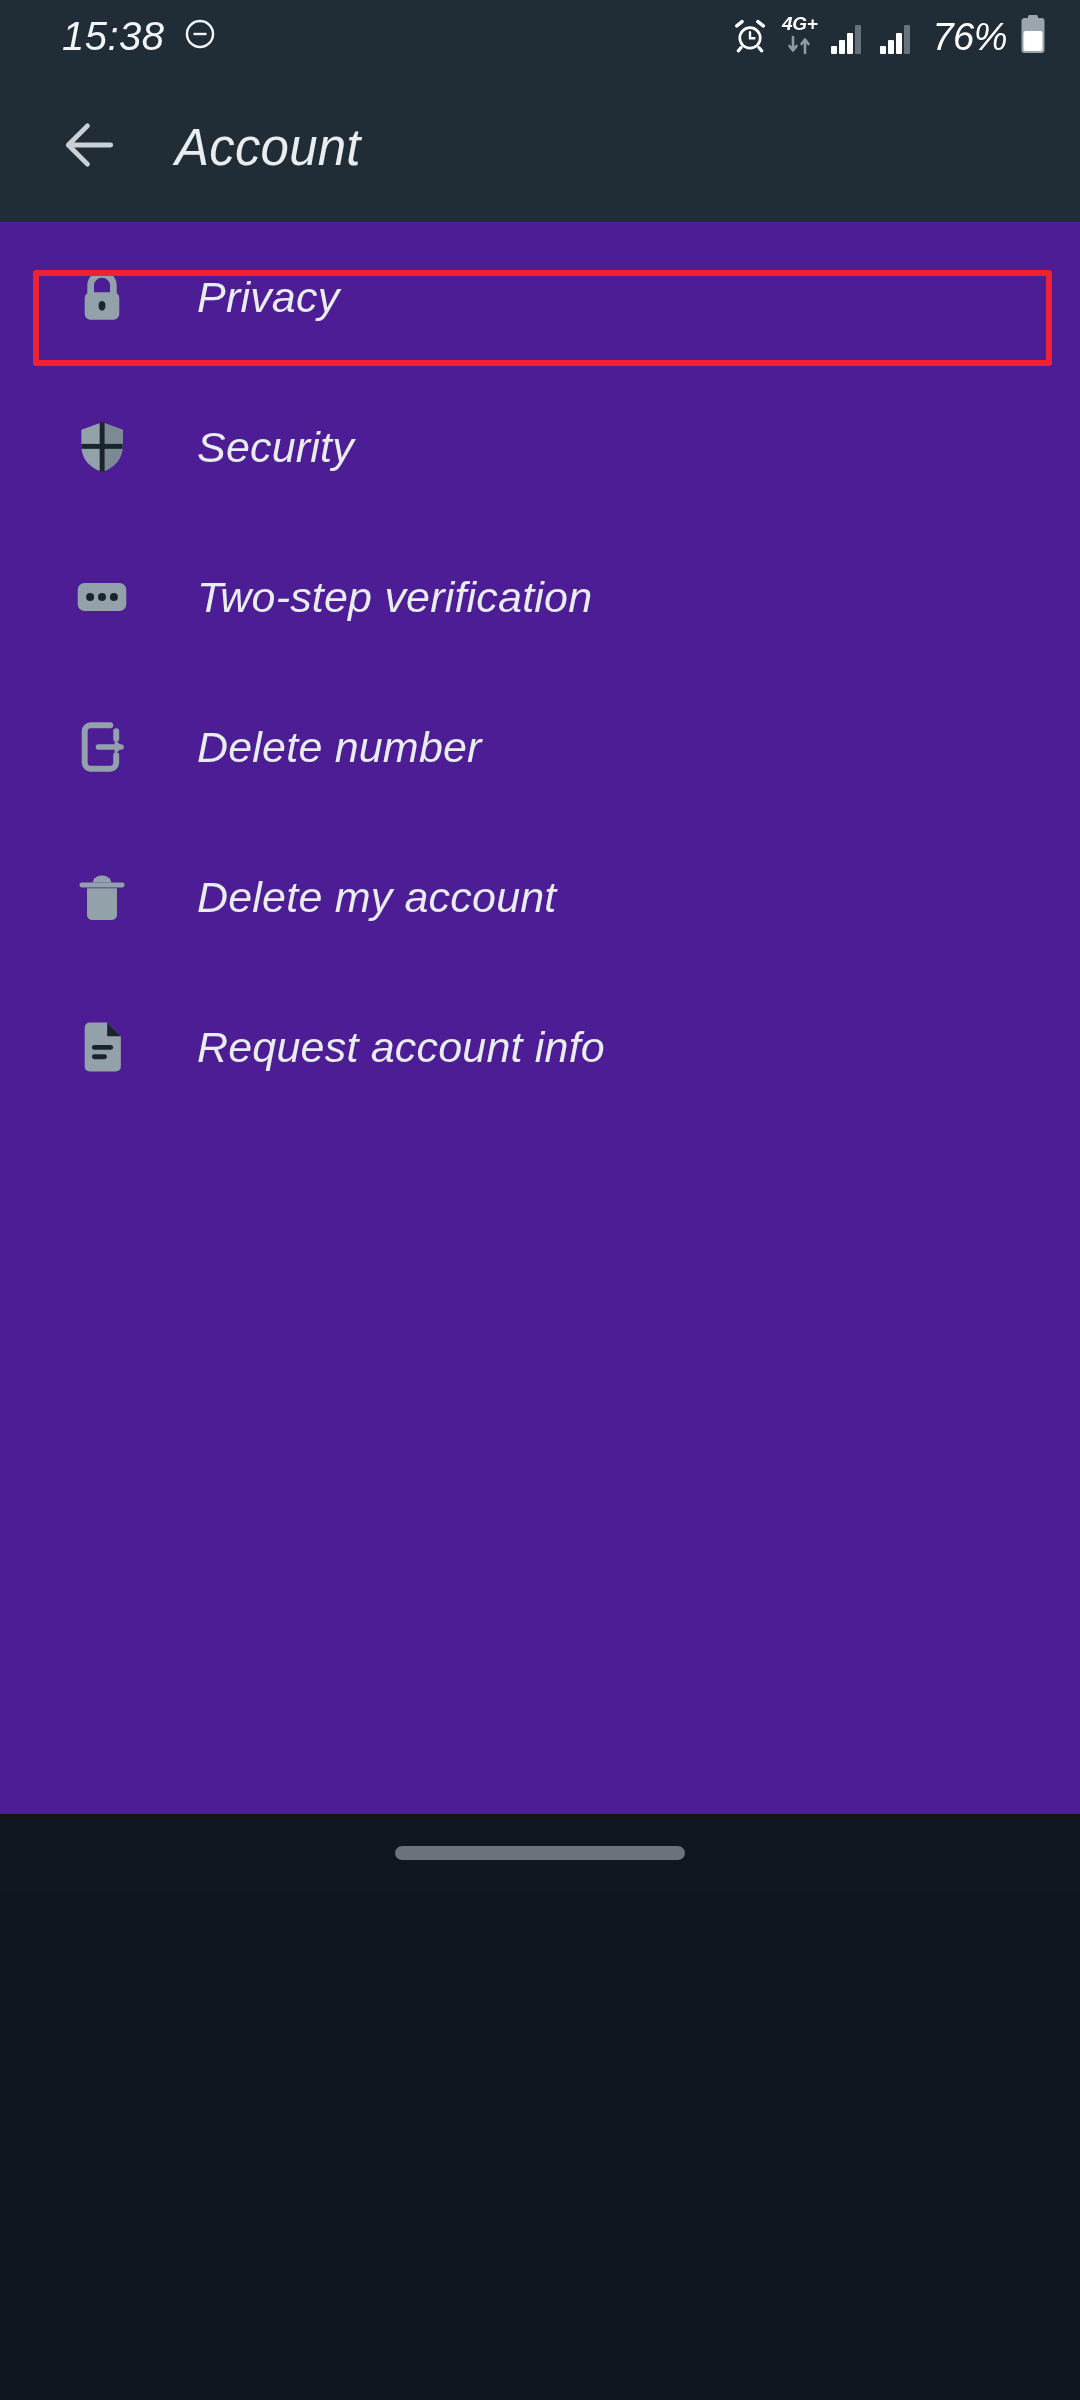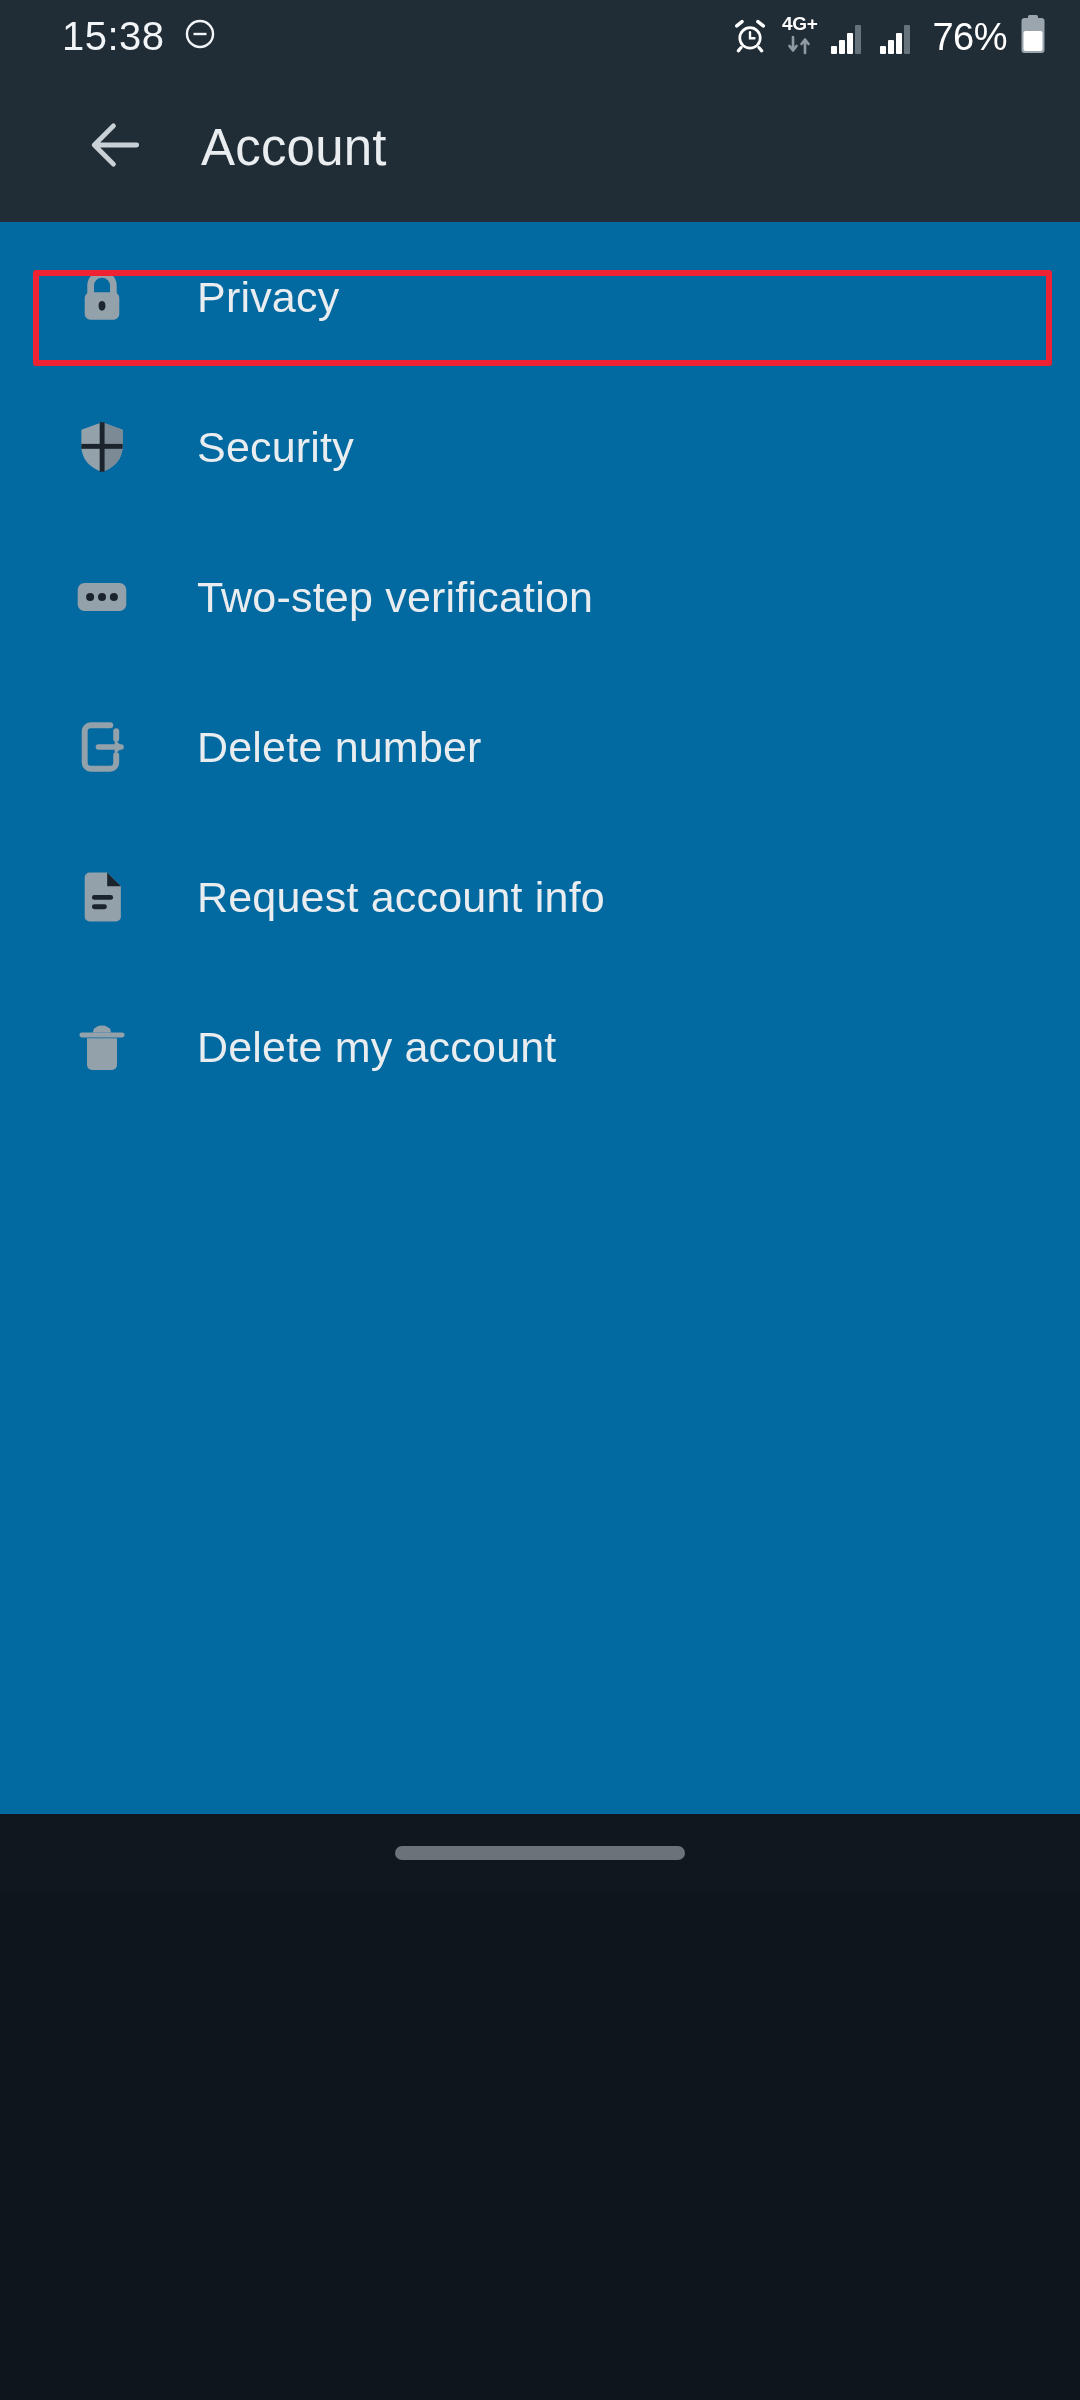--- a/index.html
+++ b/index.html
@@ -5,21 +5,22 @@
   * { margin:0; padding:0; box-sizing:border-box; }
   html, body {
     width:1080px; height:2400px;
     background:#0F151C;
     font-family:"Liberation Sans", sans-serif;
     overflow:hidden;
   }
   .phone {
     position:relative;
     width:1080px; height:1892px;
-    background:#0369a1;
+    background:#4c1d95;
+    font-style:italic;
   }
 
   
   .statusbar {
     position:absolute; top:0; left:0;
     width:1080px; height:72px;
     background:#212D36;
     display:flex; align-items:center;
     padding:0 34px 0 62px;
   }
@@ -40,21 +41,21 @@
     color:#FFFFFF; font-size:19px; font-weight:bold; letter-spacing:-0.3px;
     margin-bottom:1px;
   }
 
   
   .appbar {
     position:absolute; top:72px; left:0;
     width:1080px; height:150px;
     background:#212D36;
     display:flex; align-items:center;
-    padding-left:74px;
+    padding-left:48px;
   }
   .back-btn {
     width:84px; height:84px;
     display:flex; align-items:center; justify-content:center;
     cursor:pointer;
   }
   .appbar-title {
     color:#E9EDF0; font-size:51px; margin-left:43px;
     letter-spacing:0.2px; font-weight:400;
   }
@@ -228,40 +229,40 @@
           <path d="M10.6 12 H19.4" stroke="#93A1AB" stroke-width="2.1" stroke-linecap="round"></path>
           <path d="M16.9 9.2 L20.1 12 L16.9 14.8 Z" fill="#93A1AB"></path>
         </svg>
       </div>
       <div class="row-label">Delete number</div>
     </div>
 
     <div class="row">
       <div class="row-icon">
         <svg width="62" height="62" viewBox="0 0 24 24">
+          <path d="M4.2 6.4 H19.8 a0.8 0.8 0 0 1 0 1.9 H4.2 a0.8 0.8 0 0 1 0 -1.9 Z" fill="#93A1AB"></path>
+          <path d="M9.2 5.2 q0.4 -1.5 2.8 -1.5 t2.8 1.5 Z" fill="#93A1AB"></path>
+          <path d="M9.0 4.6 h6 l0.6 1.8 H8.4 Z" fill="#93A1AB"></path>
+          <path d="M6.2 8.6 H17.8 V19.0 a1.9 1.9 0 0 1 -1.9 1.9 H8.1 a1.9 1.9 0 0 1 -1.9 -1.9 Z" fill="#93A1AB"></path>
+        </svg>
+      </div>
+      <div class="row-label">Delete my account</div>
+    </div>
+
+    <div class="row">
+      <div class="row-icon">
+        <svg width="62" height="62" viewBox="0 0 24 24">
           <path d="M5.3 4.4 a1.9 1.9 0 0 1 1.9 -1.9 H14 L19.3 7.8 V19.6 a1.9 1.9 0 0 1 -1.9 1.9 H7.2 a1.9 1.9 0 0 1 -1.9 -1.9 Z" fill="#93A1AB"></path>
           <path d="M14 2.5 L19.3 7.8 H14 Z" fill="#1B242D"></path>
           <rect x="8.1" y="11.2" width="8.2" height="1.9" rx="0.95" fill="#1B242D"></rect>
           <rect x="8.1" y="14.8" width="5.8" height="1.9" rx="0.95" fill="#1B242D"></rect>
         </svg>
       </div>
       <div class="row-label">Request account info</div>
     </div>
 
-    <div class="row">
-      <div class="row-icon">
-        <svg width="62" height="62" viewBox="0 0 24 24">
-          <path d="M4.2 6.4 H19.8 a0.8 0.8 0 0 1 0 1.9 H4.2 a0.8 0.8 0 0 1 0 -1.9 Z" fill="#93A1AB"></path>
-          <path d="M9.2 5.2 q0.4 -1.5 2.8 -1.5 t2.8 1.5 Z" fill="#93A1AB"></path>
-          <path d="M9.0 4.6 h6 l0.6 1.8 H8.4 Z" fill="#93A1AB"></path>
-          <path d="M6.2 8.6 H17.8 V19.0 a1.9 1.9 0 0 1 -1.9 1.9 H8.1 a1.9 1.9 0 0 1 -1.9 -1.9 Z" fill="#93A1AB"></path>
-        </svg>
-      </div>
-      <div class="row-label">Delete my account</div>
-    </div>
-
   </div>
 
   <div class="navbar">
     <div class="nav-pill"></div>
   </div>
 
 </div>
 
 </body></html>

